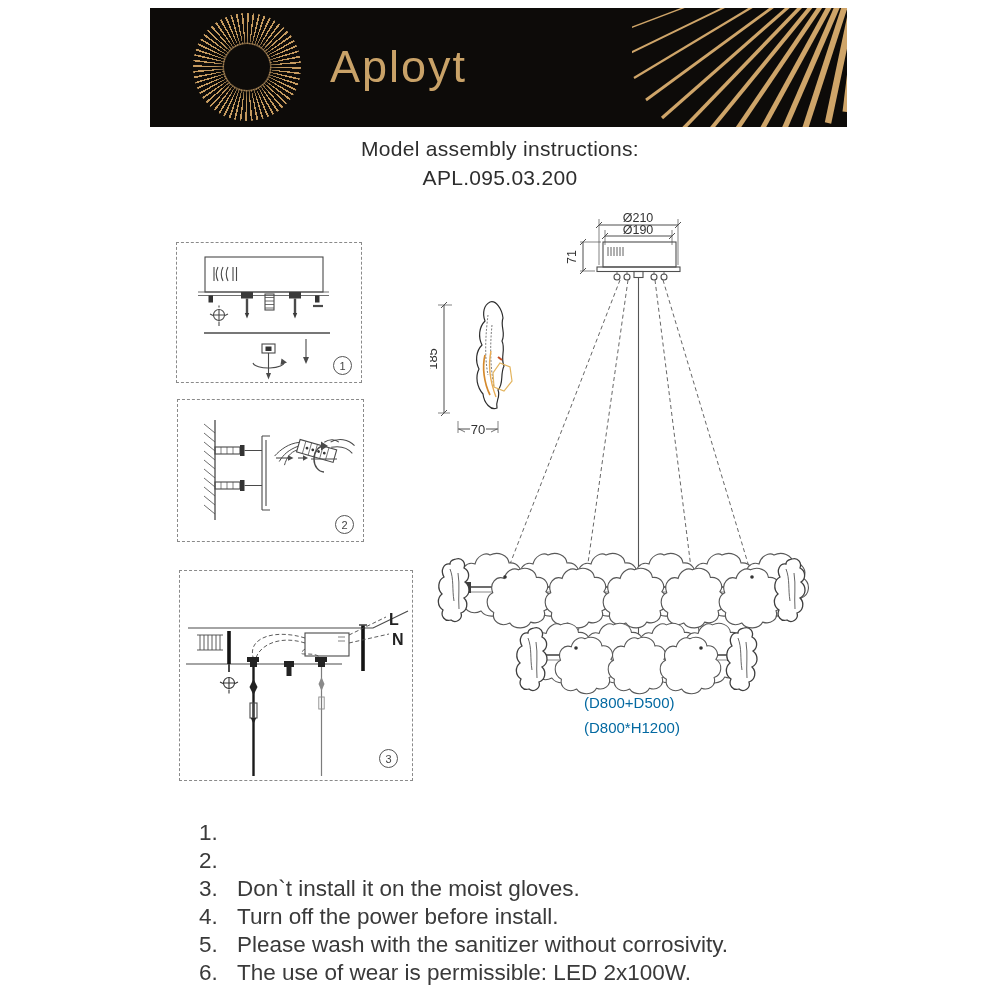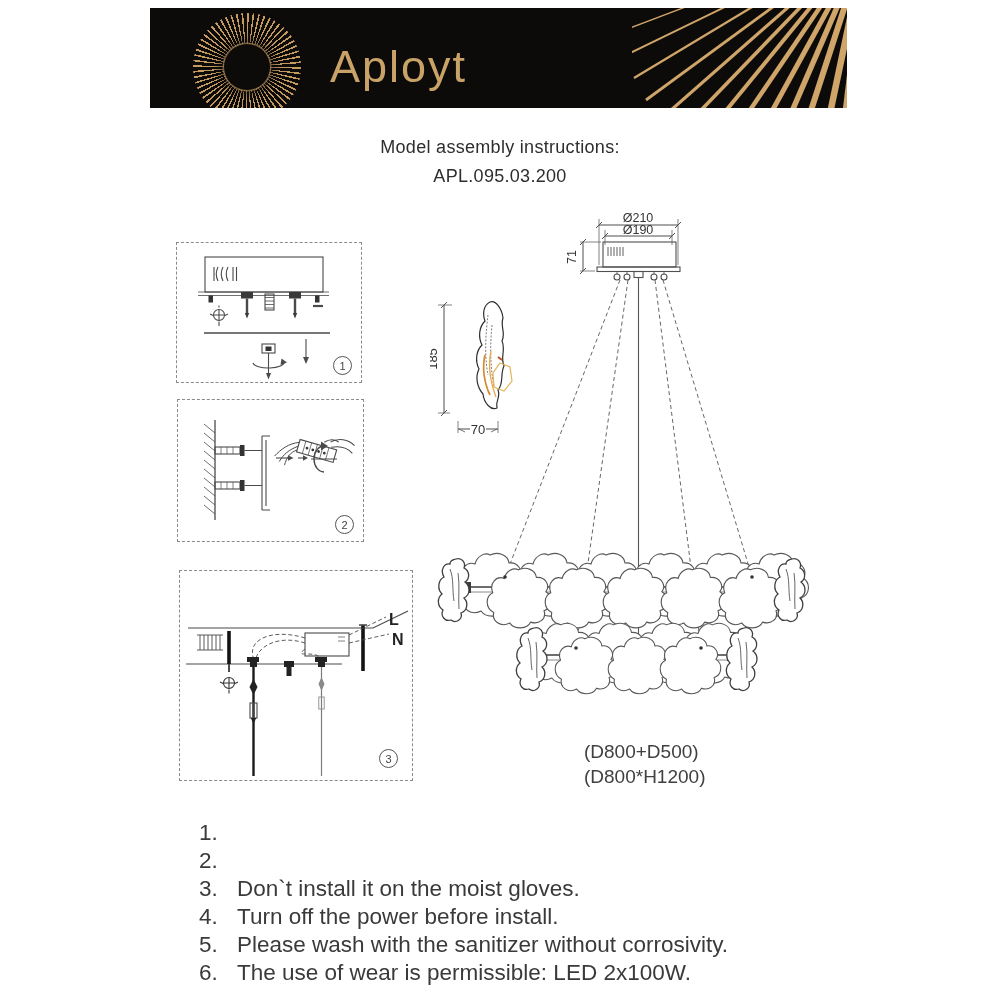--- a/index.html
+++ b/index.html
@@ -1,43 +1,43 @@
 <!DOCTYPE html>
 <html><head>
 <meta charset="utf-8">
 <style>
   html,body{margin:0;padding:0;background:#ffffff;}
   .page{position:relative;width:1000px;height:1000px;background:#fff;overflow:hidden;
         font-family:"Liberation Sans",sans-serif;color:#333;}
   
-  .banner{position:absolute;left:150px;top:8px;width:697px;height:100px;background:#0d0b09;overflow:hidden;}
+  .banner{position:absolute;left:150px;top:8px;width:697px;height:119px;background:#0d0b09;overflow:hidden;}
   .sunburst{position:absolute;left:43px;top:5px;width:108px;height:108px;border-radius:50%;
         background:repeating-conic-gradient(#c59a5f 0deg 1.9deg, transparent 1.9deg 6deg);}
   .sunburst::after{content:"";position:absolute;inset:31px;background:#0d0b09;border-radius:50%;
         box-shadow:0 0 0 1.5px rgba(205,162,104,.55), 0 0 10px 4px rgba(13,11,9,.65);}
   .brand{position:absolute;left:180px;top:32px;font-size:45px;line-height:54px;color:#c9a268;
         letter-spacing:2px;font-weight:400;}
   .rays{position:absolute;right:0;top:0;}
   
-  .title-line{position:absolute;left:0;width:100%;text-align:center;font-size:18px;
+  .title-line{position:absolute;left:0;width:100%;text-align:center;font-size:21px;
         color:#2e2e2e;letter-spacing:.3px;}
   #title1{top:137px;}
   #title2{top:166px;}
   
   .stepbox{position:absolute;border:1.6px dashed #8a8a8a;background:#fff;box-sizing:border-box;}
   #box1{left:176px;top:242px;width:186px;height:141px;}
   #box2{left:177px;top:399px;width:187px;height:143px;}
   #box3{left:179px;top:570px;width:234px;height:211px;}
   .badge{position:absolute;right:9px;bottom:7px;width:17px;height:17px;border:1.4px solid #555;
         border-radius:50%;font-size:11px;color:#444;display:flex;align-items:center;justify-content:center;}
   #box3 .badge{right:14px;bottom:12px;}
   .stepbox svg{position:absolute;left:0;top:0;}
   
   .drawing{position:absolute;left:430px;top:205px;}
-  .sizelabels{position:absolute;left:584px;top:739px;font-size:19px;line-height:25px;color:#404040;}
+  .sizelabels{position:absolute;left:584px;top:690px;font-size:15px;line-height:25px;color:#0369a1;}
   
   .instr{position:absolute;left:199px;top:819px;font-size:22.5px;color:#3a3a3a;}
   .irow{display:flex;line-height:28.1px;}
   .inum{width:38px;flex:none;}
   svg text{font-family:"Liberation Sans",sans-serif;}
 </style>
 </head>
 <body>
 
 <div class="page">

